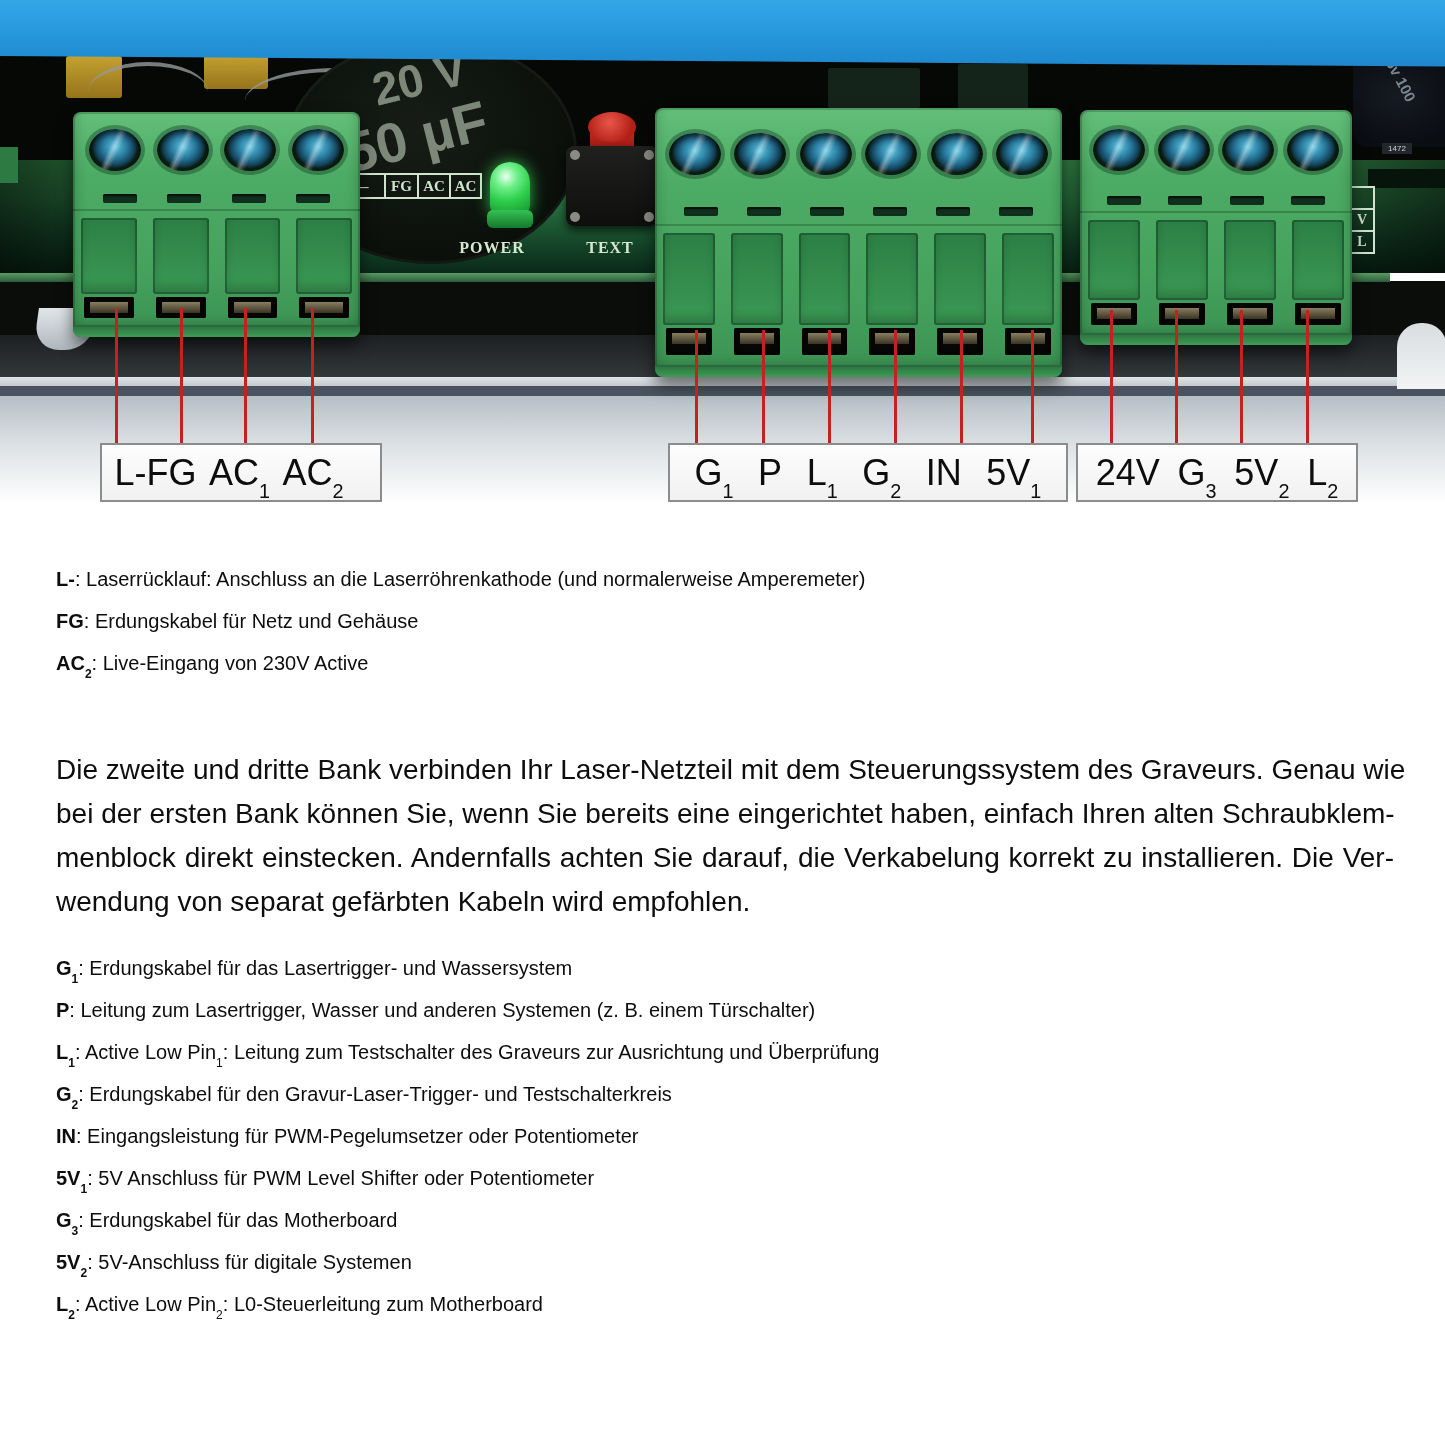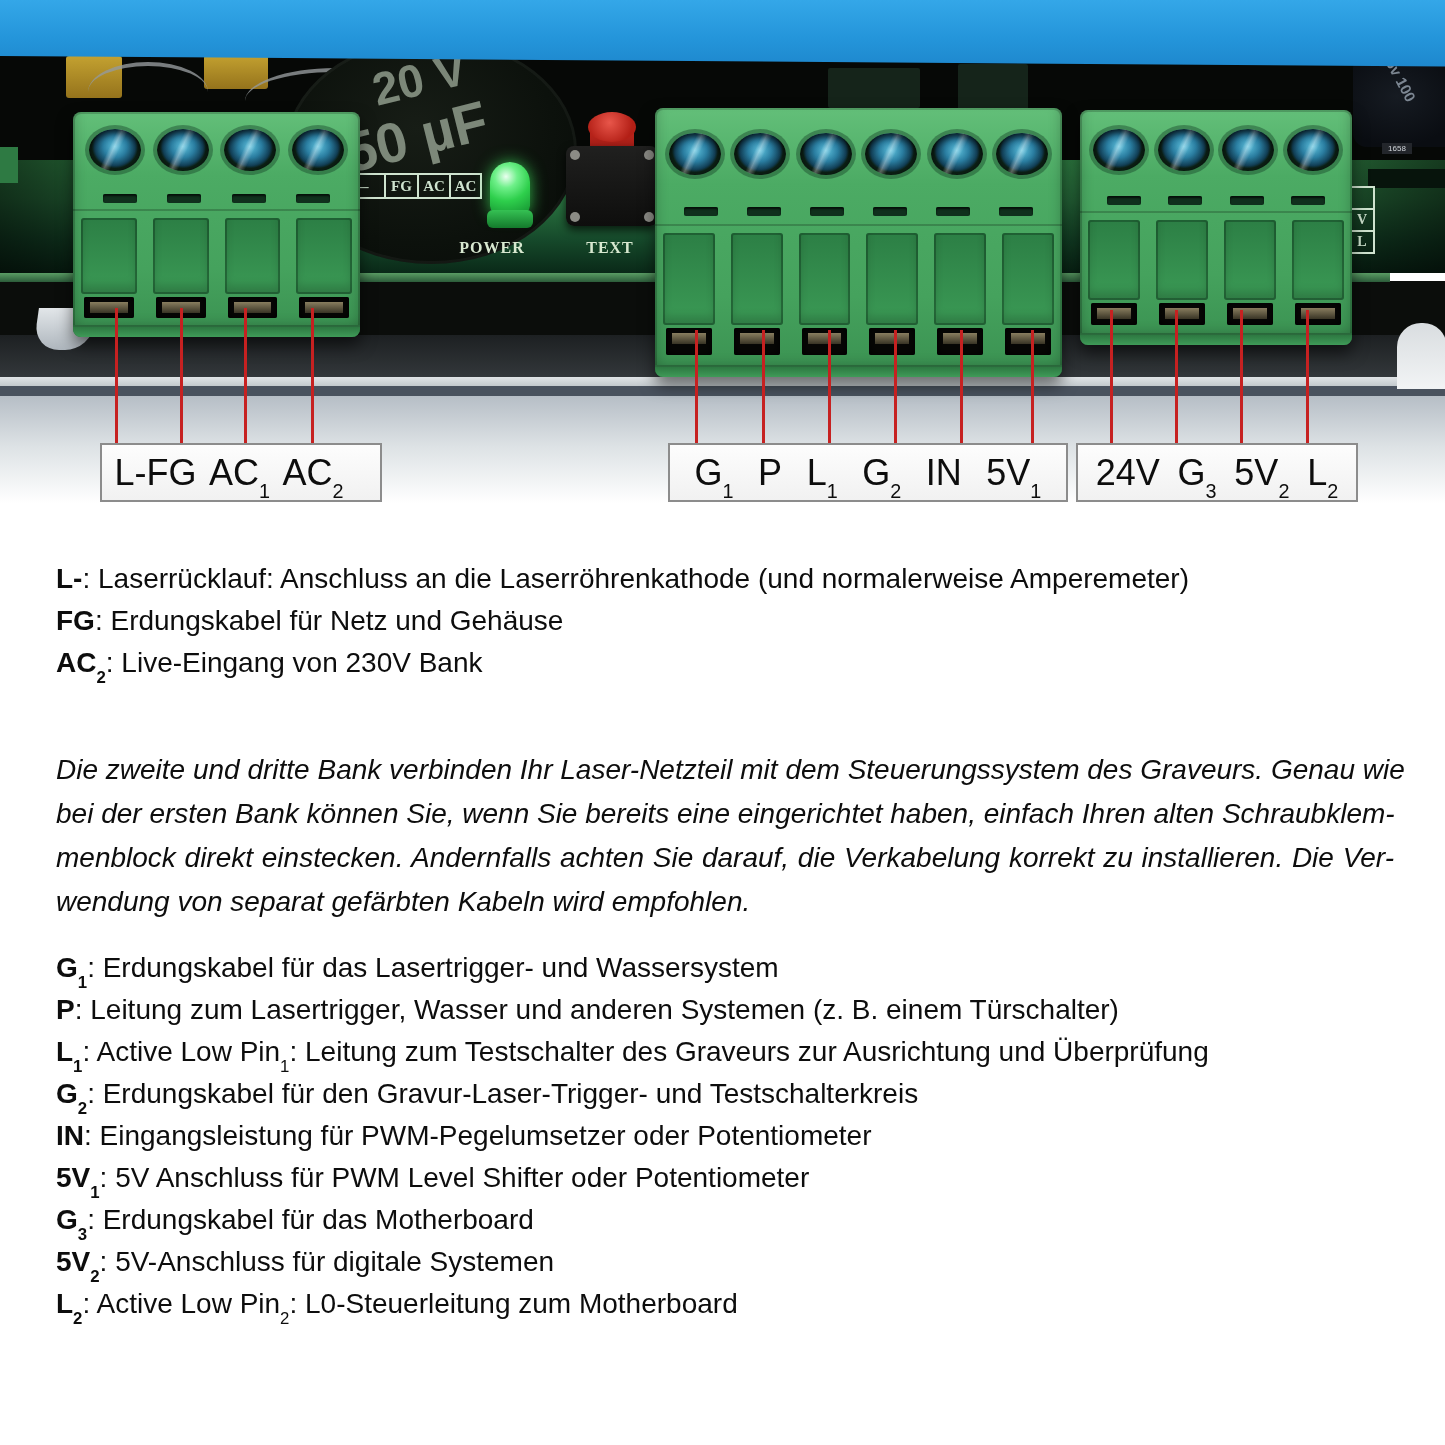--- a/index.html
+++ b/index.html
@@ -109,25 +109,25 @@
 
   
   .rline{position:absolute;width:3px;background:#c62121;z-index:8;}
   .pinbox{position:absolute;top:443px;height:59px;z-index:9;display:flex;align-items:center;
     justify-content:space-evenly;border:2px solid #8c8c8c;background:linear-gradient(180deg,#fdfdfd,#f1f1f1);
     box-sizing:border-box;}
   .pin{font-size:36px;color:#0d0d0d;white-space:nowrap;}
   .pin sub{font-size:.55em;line-height:0;position:relative;bottom:-0.28em;}
 
   
-  .txt{position:absolute;left:56px;white-space:nowrap;font-size:28px;color:#0d0d0d;}
+  .txt{position:absolute;left:56px;white-space:nowrap;font-size:20px;color:#0d0d0d;}
   .txt .dline{height:42px;line-height:42px;}
   .txt b{font-weight:bold;}
   .txt sub{font-size:.6em;line-height:0;position:relative;bottom:-0.28em;}
-  .para{position:absolute;left:56px;top:748px;width:1338px;font-size:28px;color:#0d0d0d;font-style:italic;}
+  .para{position:absolute;left:56px;top:748px;width:1338px;font-size:28px;color:#0d0d0d;}
   .para .pline{height:44px;line-height:44px;text-align:justify;text-align-last:justify;white-space:nowrap;}
   .para .pline.last{text-align-last:left;}
   .sec1{top:558px;}
   .sec2{top:947px;}
 </style>
 </head>
 <body>
 
 <div id="stage">
 
@@ -141,21 +141,21 @@
     <div class="layer bracket-navy"></div>
     <div class="layer bracket-fade"></div>
     <div class="layer notch-left"></div>
     <div class="layer notch-right"></div>
 
     <div class="layer bigcap"></div>
     <span class="capmark capmark1">20 V</span>
     <span class="capmark capmark2">50 µF</span>
     <div class="layer sidecap"></div>
     <span class="sidecapmark">16v 100</span>
-    <div class="layer smd">1658</div>
+    <div class="layer smd">1472</div>
 
     <div class="layer yellowpart yp1"></div>
     <div class="layer yellowpart yp2"></div>
     <div class="layer wire w1"></div>
     <div class="layer wire w2"></div>
     <div class="layer icplate ic1"></div>
     <div class="layer icplate ic2"></div>
     <div class="layer glintdot" style="left:796px;top:114px;"></div>
     <div class="layer glintdot" style="left:838px;top:120px;"></div>
     <div class="layer glintdot" style="left:918px;top:125px;"></div>
@@ -315,21 +315,21 @@
   <div class="pinbox" style="left:1076px;width:282px;">
     <span class="pin"><span>24V</span><sub></sub></span>
     <span class="pin"><span>G</span><sub>3</sub></span>
     <span class="pin"><span>5V</span><sub>2</sub></span>
     <span class="pin"><span>L</span><sub>2</sub></span>
   </div>
 
   <div class="txt sec1">
     <div class="dline"><b><span>L-</span><sub></sub></b><span>: Laserrücklauf: Anschluss an die Laserröhrenkathode (und normalerweise Amperemeter)</span><sub></sub><span></span></div>
     <div class="dline"><b><span>FG</span><sub></sub></b><span>: Erdungskabel für Netz und Gehäuse</span><sub></sub><span></span></div>
-    <div class="dline"><b><span>AC</span><sub>2</sub></b><span>: Live-Eingang von 230V Bank</span><sub></sub><span></span></div>
+    <div class="dline"><b><span>AC</span><sub>2</sub></b><span>: Live-Eingang von 230V Active</span><sub></sub><span></span></div>
   </div>
 
   <div class="para">
     <div class="pline">Die zweite und dritte Bank verbinden Ihr Laser-Netzteil mit dem Steuerungssystem des Graveurs. Genau wie</div>
     <div class="pline">bei der ersten Bank können Sie, wenn Sie bereits eine eingerichtet haben, einfach Ihren alten Schraubklem-</div>
     <div class="pline">menblock direkt einstecken. Andernfalls achten Sie darauf, die Verkabelung korrekt zu installieren. Die Ver-</div>
     <div class="pline last">wendung von separat gefärbten Kabeln wird empfohlen.</div>
   </div>
 
   <div class="txt sec2">

